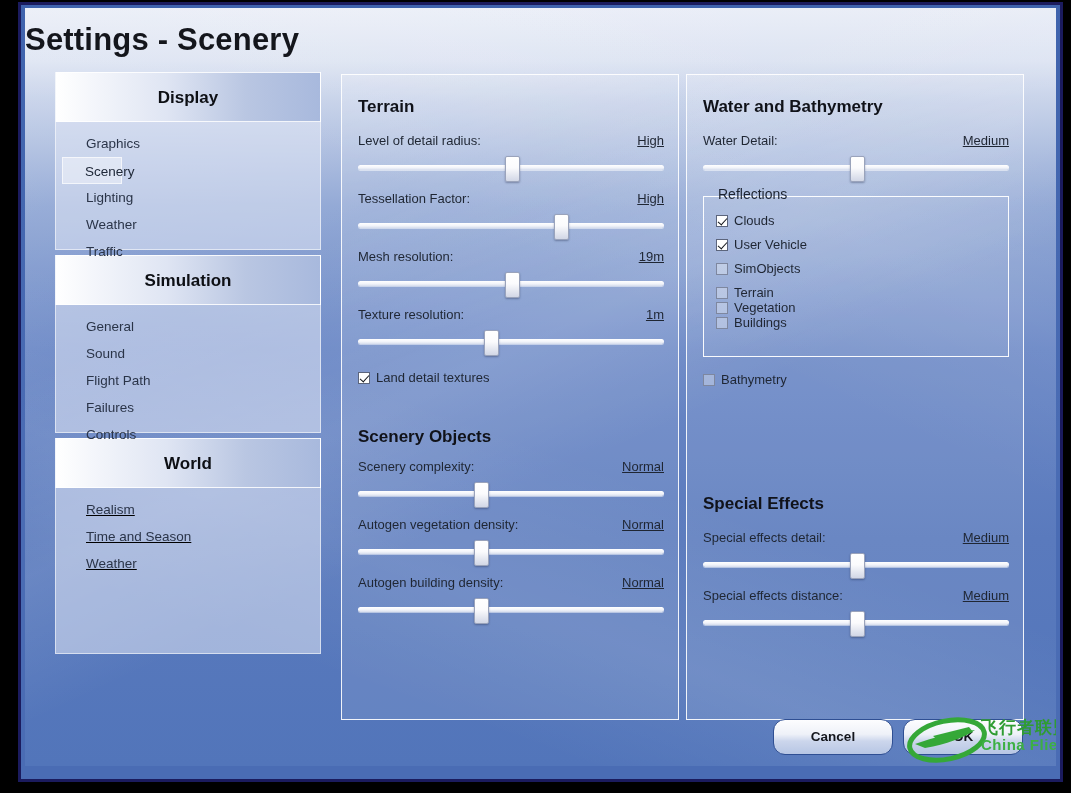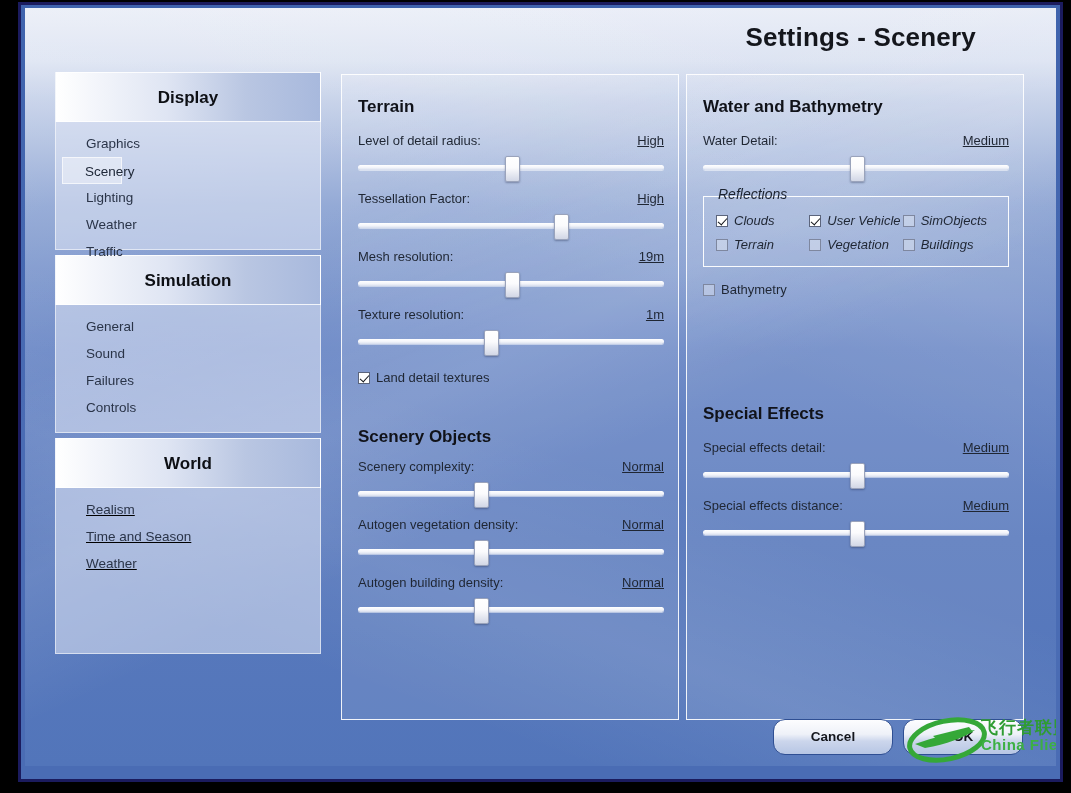--- a/index.html
+++ b/index.html
@@ -51,22 +51,22 @@
       linear-gradient(155deg, rgba(255,255,255,0.0) 30%, rgba(255,255,255,0.10) 46%, rgba(255,255,255,0.0) 58%),
       linear-gradient(200deg, rgba(255,255,255,0.0) 55%, rgba(255,255,255,0.07) 70%, rgba(255,255,255,0.0) 82%),
       linear-gradient(25deg, rgba(255,255,255,0.0) 60%, rgba(255,255,255,0.06) 74%, rgba(255,255,255,0.0) 88%);
   }
 
   
   .title {
     position: absolute;
     left: 0; top: 14px;
     width: 951px;
-    text-align: right;
-    font-size: 26px;
+    text-align: left;
+    font-size: 31px;
     font-weight: bold;
     color: #14161c;
     letter-spacing: 0.2px;
   }
 
   
   .sidebar {
     position: absolute;
     left: 22px; top: 64px;
     width: 266px;
@@ -191,33 +191,32 @@
     border: solid #14161c;
     border-width: 0 1.6px 1.6px 0;
     transform: rotate(42deg);
   }
 
   
   .groupbox {
     position: relative;
     border: 1px solid rgba(255,255,255,0.95);
     box-sizing: border-box;
-    padding: 10px 12px 14px 12px;
+    padding: 10px 12px 26px 12px;
     background: rgba(255,255,255,0.05);
-    font-style: italic;
   }
   .groupbox-legend {
     position: absolute;
     top: -11px; left: 8px;
     padding: 0 6px;
     font-size: 14px;
     color: #1c2330;
     background: transparent;
   }
-  .cb-grid { display: flex; flex-wrap: wrap; }
+  .cb-grid { display: flex; flex-wrap: wrap; flex-direction: column; }
   .cb-grid .cb-row { width: 33.33%; margin-bottom: 9px; }
 
   
   .btn {
     position: absolute;
     width: 120px; height: 36px;
     border: 1px solid #2f4f93;
     border-radius: 12px;
     box-sizing: border-box;
     background: linear-gradient(180deg, #fdfdff 0%, #eef1f8 42%, #ccd6ec 62%, #b7c6e4 100%);
@@ -279,20 +278,21 @@
           <div class="nav-item">Weather</div>
           <div class="nav-item">Traffic</div>
         </div>
       </div>
 
       <div class="group">
         <div class="group-header">Simulation</div>
         <div class="group-list h-sim">
           <div class="nav-item">General</div>
           <div class="nav-item">Sound</div>
+          <div class="nav-item">Flight Path</div>
           <div class="nav-item">Failures</div>
           <div class="nav-item">Controls</div>
         </div>
       </div>
 
       <div class="group">
         <div class="group-header">World</div>
         <div class="group-list h-world">
           <div class="nav-item">Realism</div>
           <div class="nav-item">Time and Season</div>

